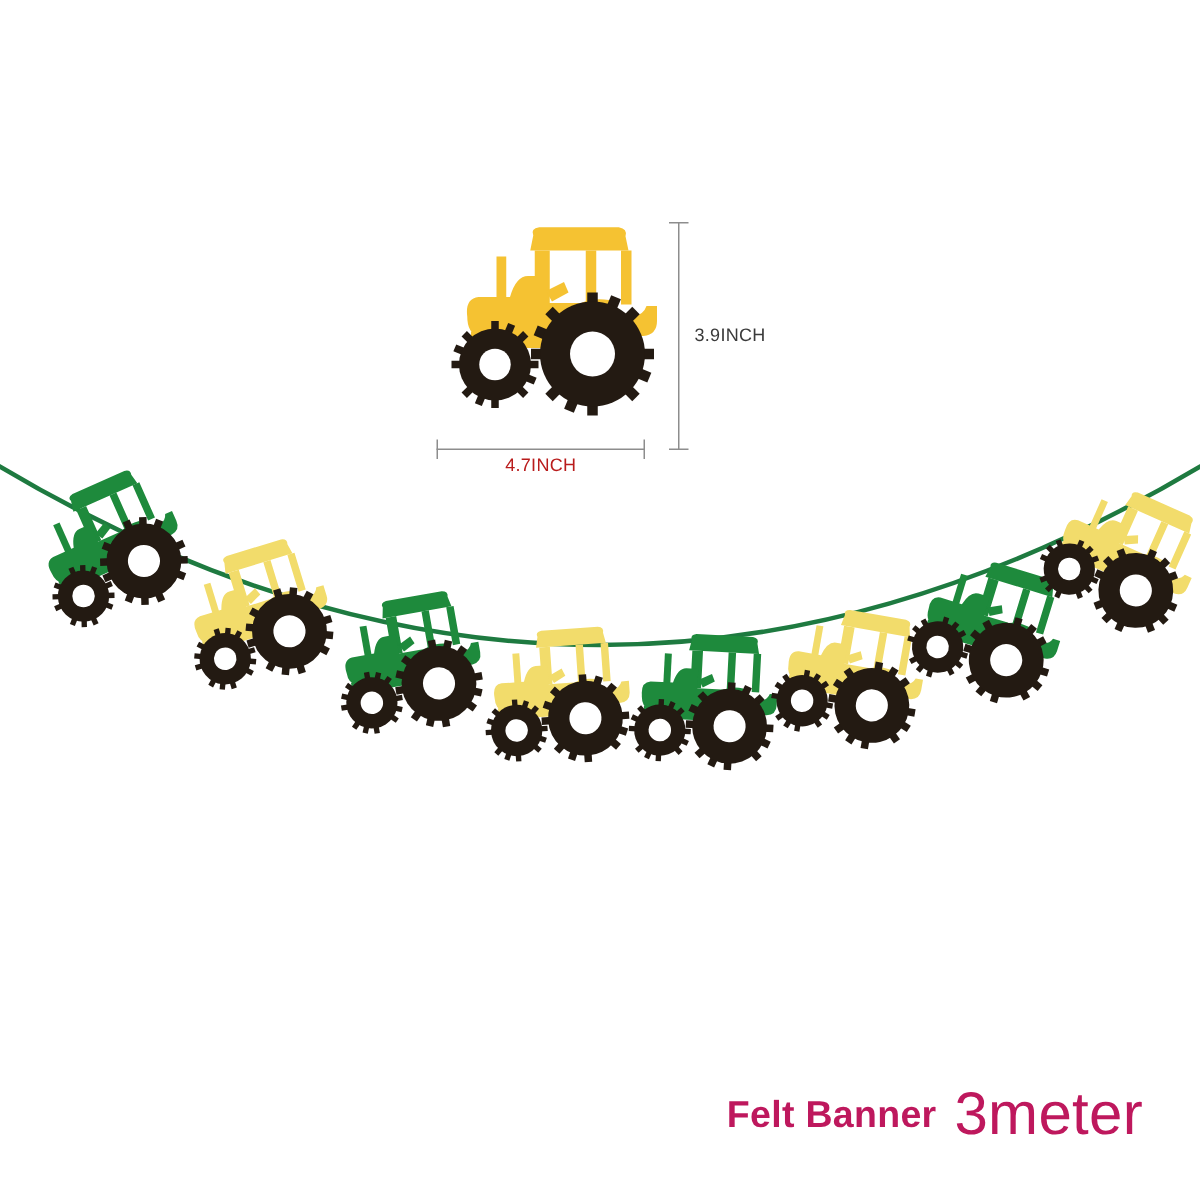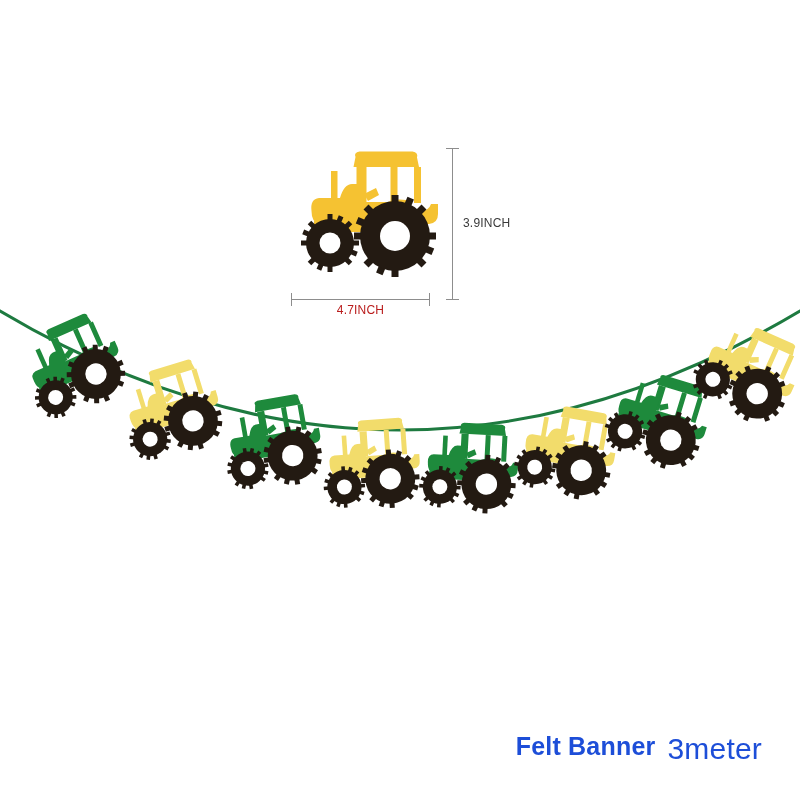--- a/index.html
+++ b/index.html
@@ -111,31 +111,31 @@
     position: absolute;
     width: 120px;
     height: 99px;
   }
   
   #caption {
     position: absolute;
     right: 38px;
     bottom: 34px;
     display: flex;
-    align-items: flex-start;
+    align-items: center;
     gap: 12px;
-    color: #1d4ed8;
+    color: #be185d;
   }
   #caption-main {
     font-size: 25px;
     font-weight: bold;
     letter-spacing: 0.2px;
   }
   #caption-length {
-    font-size: 30px;
+    font-size: 40px;
     font-weight: normal;
     letter-spacing: 0.2px;
   }
 </style>
 </head>
 <body>
 
 <div id="stage">
 
   <div id="spec-block">

